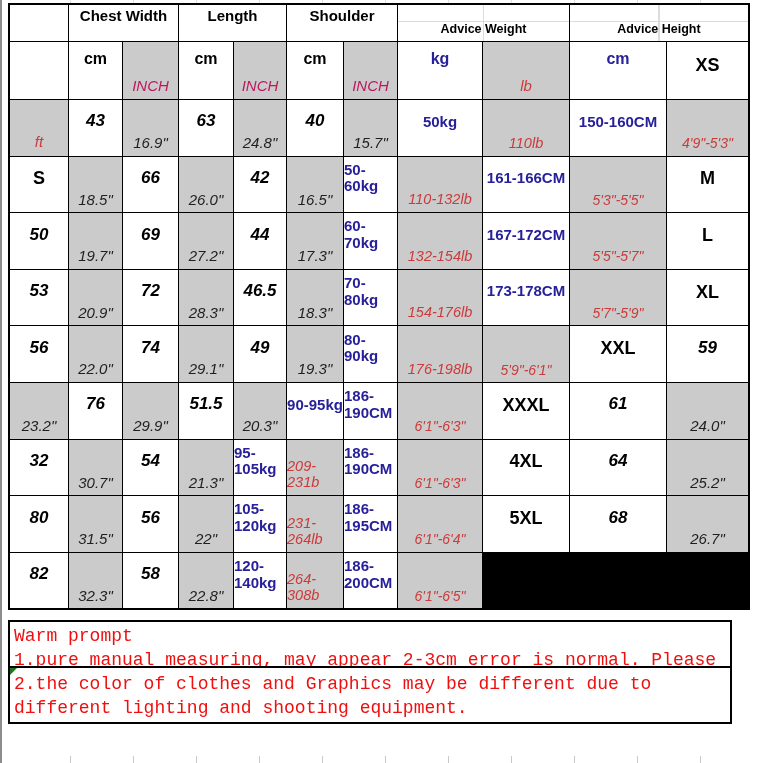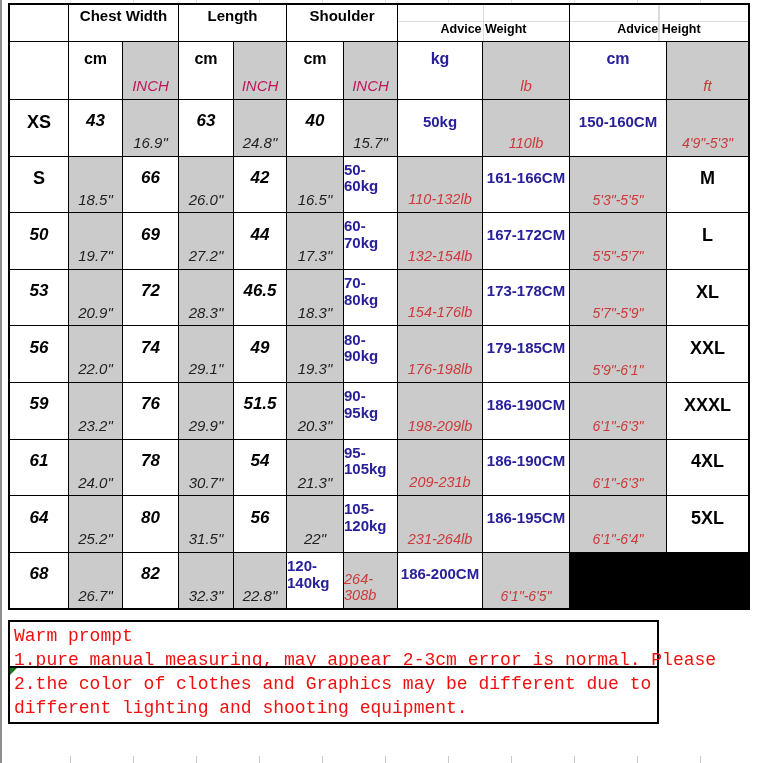--- a/index.html
+++ b/index.html
@@ -45,21 +45,21 @@
   
   .sz {font-weight:bold;font-size:18px;padding-bottom:10px;color:#000;}
   .cmv{font-weight:bold;font-size:17px;padding-bottom:12px;color:#000;font-style:italic;}
   .inv{font-style:italic;font-size:15px;align-items:flex-end;padding-bottom:4px;color:#1f1f1f;}
   .kgv{font-weight:bold;font-size:15px;padding-bottom:12px;}
   .lbv{font-style:italic;font-size:14.5px;align-items:flex-end;padding-bottom:4px;}
   .hcv{font-weight:bold;font-size:15px;padding-bottom:12px;}
   .ftv{font-style:italic;font-size:14px;align-items:flex-end;padding-bottom:4px;}
 
   
-  .note{position:absolute;left:8px;width:651px;box-sizing:border-box;border:2px solid #000;
+  .note{position:absolute;left:8px;width:724px;box-sizing:border-box;border:2px solid #000;
     color:#f00f0f;font-family:"Liberation Mono",monospace;background:#fff;}
   .note div{white-space:nowrap;}
   .note1{top:620px;height:77px;font-size:18px;line-height:24px;padding:2px 4px;}
   .note2{top:666px;height:58px;font-size:18px;line-height:24px;padding:4px 4px;position:relative;}
   .triangle{position:absolute;left:0;top:0;width:0;height:0;
     border-top:7px solid #1a7a1a;border-right:7px solid transparent;}
 </style>
 </head>
 <body>
 
@@ -78,23 +78,23 @@
   <div class="c"></div>
   <div class="c uh">cm</div>
   <div class="c uhi g">INCH</div>
   <div class="c uh">cm</div>
   <div class="c uhi g">INCH</div>
   <div class="c uh">cm</div>
   <div class="c uhi g">INCH</div>
   <div class="c uh navy">kg</div>
   <div class="c uhi g red">lb</div>
   <div class="c uh navy">cm</div>
+  <div class="c sz">XS</div>
+
   <div class="c uhi g red">ft</div>
-
-  <div class="c sz">XS</div>
   <div class="c cmv">43</div>
   <div class="c inv g">16.9"</div>
   <div class="c cmv">63</div>
   <div class="c inv g">24.8"</div>
   <div class="c cmv">40</div>
   <div class="c inv g">15.7"</div>
   <div class="c kgv navy">50kg</div>
   <div class="c lbv g red">110lb</div>
   <div class="c hcv navy">150-160CM</div>
   <div class="c ftv g red">4'9"-5'3"</div>
@@ -136,39 +136,37 @@
 
   <div class="c sz">XL</div>
   <div class="c cmv">56</div>
   <div class="c inv g">22.0"</div>
   <div class="c cmv">74</div>
   <div class="c inv g">29.1"</div>
   <div class="c cmv">49</div>
   <div class="c inv g">19.3"</div>
   <div class="c kgv navy">80-90kg</div>
   <div class="c lbv g red">176-198lb</div>
-  <div class="c hcv navy">179-185CM</div>
   <div class="c ftv g red">5'9"-6'1"</div>
 
   <div class="c sz">XXL</div>
   <div class="c cmv">59</div>
   <div class="c inv g">23.2"</div>
   <div class="c cmv">76</div>
   <div class="c inv g">29.9"</div>
   <div class="c cmv">51.5</div>
   <div class="c inv g">20.3"</div>
   <div class="c kgv navy">90-95kg</div>
-  <div class="c lbv g red">198-209lb</div>
   <div class="c hcv navy">186-190CM</div>
   <div class="c ftv g red">6'1"-6'3"</div>
 
   <div class="c sz">XXXL</div>
   <div class="c cmv">61</div>
   <div class="c inv g">24.0"</div>
-  <div class="c cmv">78</div>
+  <div class="c cmv">32</div>
   <div class="c inv g">30.7"</div>
   <div class="c cmv">54</div>
   <div class="c inv g">21.3"</div>
   <div class="c kgv navy">95-105kg</div>
   <div class="c lbv g red">209-231b</div>
   <div class="c hcv navy">186-190CM</div>
   <div class="c ftv g red">6'1"-6'3"</div>
 
   <div class="c sz">4XL</div>
   <div class="c cmv">64</div>
@@ -180,20 +178,21 @@
   <div class="c kgv navy">105-120kg</div>
   <div class="c lbv g red">231-264lb</div>
   <div class="c hcv navy">186-195CM</div>
   <div class="c ftv g red">6'1"-6'4"</div>
 
   <div class="c sz">5XL</div>
   <div class="c cmv">68</div>
   <div class="c inv g">26.7"</div>
   <div class="c cmv">82</div>
   <div class="c inv g">32.3"</div>
+  <div class="c cmv">58</div>
   <div class="c inv g">22.8"</div>
   <div class="c kgv navy">120-140kg</div>
   <div class="c lbv g red">264-308b</div>
   <div class="c hcv navy">186-200CM</div>
   <div class="c ftv g red">6'1"-6'5"</div>
 </div>
 
 <div class="note note1">
   <div>Warm prompt</div>
   <div>1.pure manual measuring, may appear 2-3cm error is normal. Please</div>

